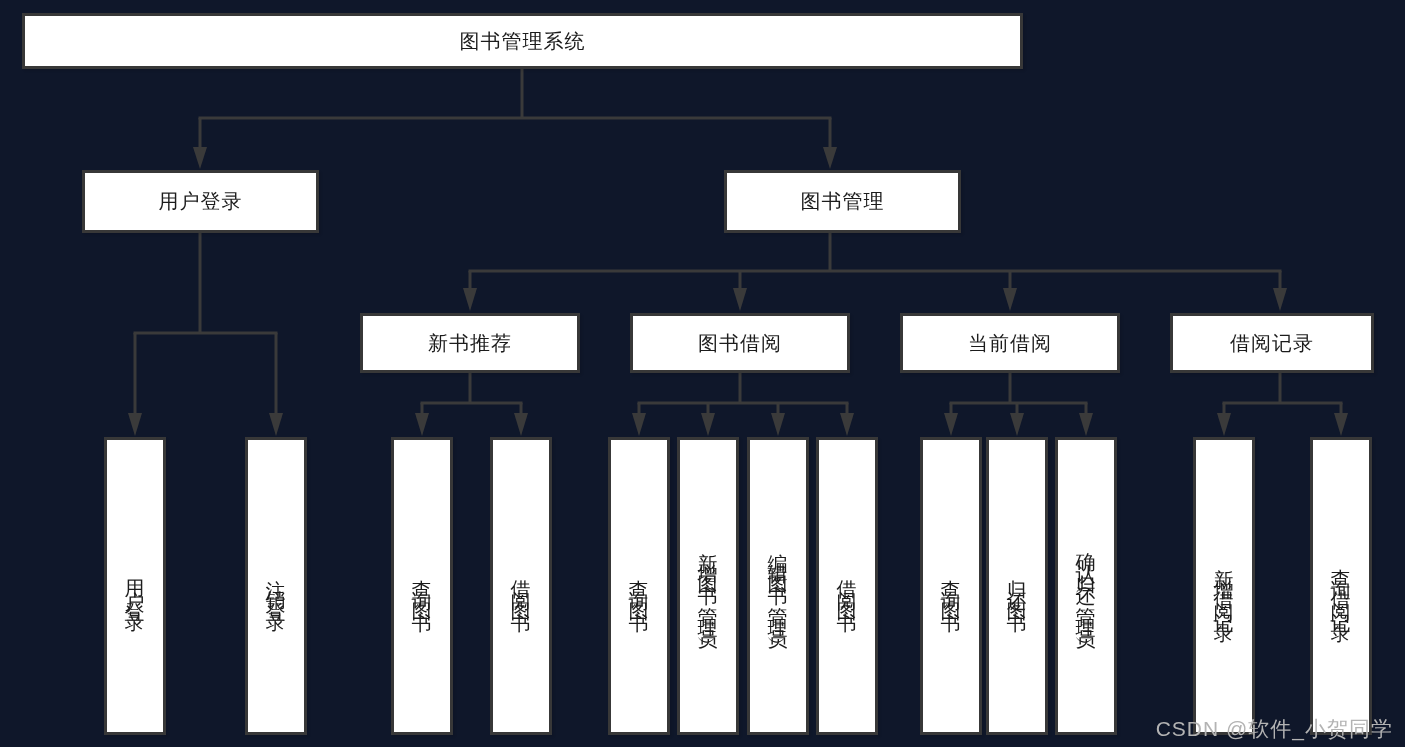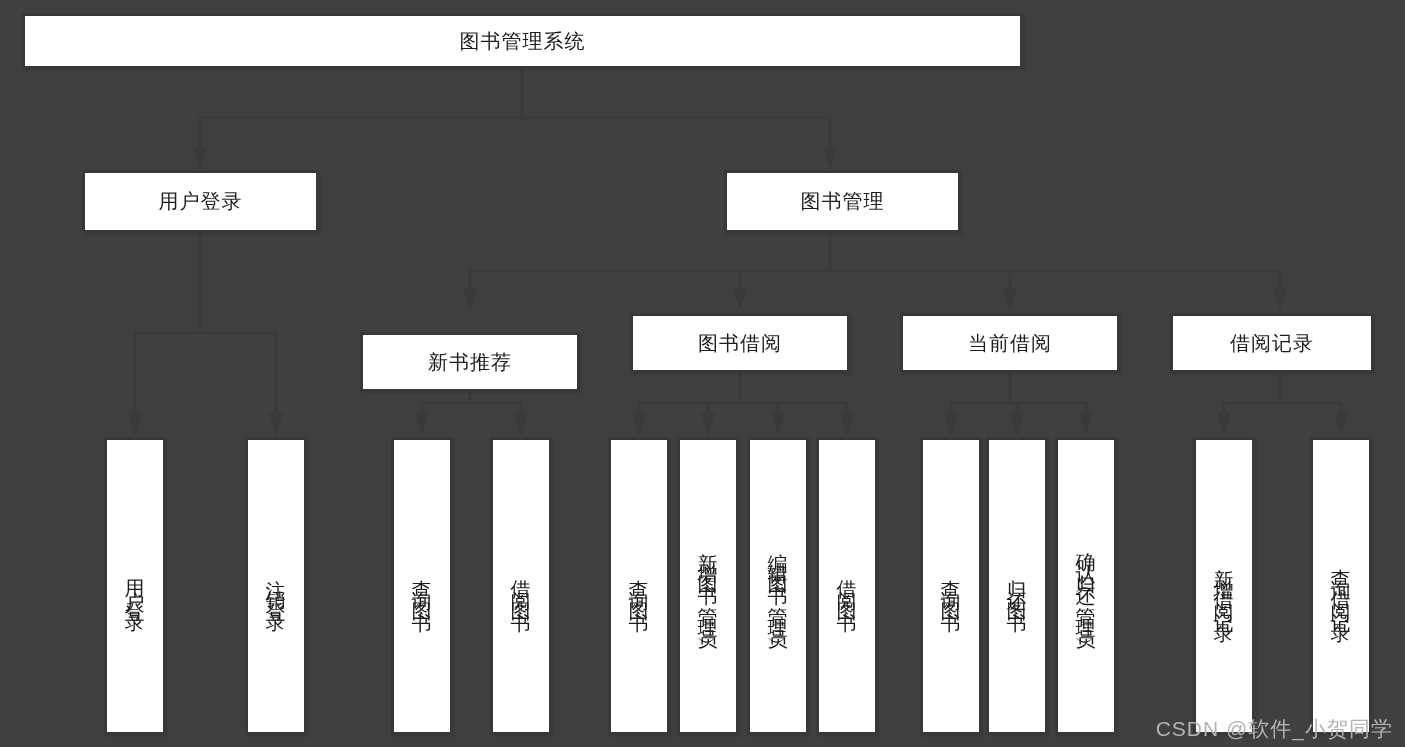--- a/index.html
+++ b/index.html
@@ -1,19 +1,19 @@
 <!DOCTYPE html>
 <html><head>
 <meta charset="utf-8">
 <style>
   html,body{margin:0;padding:0;background:#ffffff;}
   #canvas{
     position:relative;
     width:1405px;height:747px;
-    background:#404040;
+    background:#0f172a;
     font-family:"Liberation Sans","DejaVu Sans",sans-serif;
     overflow:hidden;
   }
   #connectors{position:absolute;left:0;top:0;width:1405px;height:747px;z-index:1;}
   .node{
     position:absolute;
     box-sizing:border-box;
     background:#ffffff;
     border:3px solid #383838;
     display:flex;align-items:center;justify-content:center;
@@ -112,21 +112,21 @@
     <span>图书管理系统</span>
   </div>
 
   <div class="node" style="left:82px;top:170px;width:237px;height:63px;">
     <span>用户登录</span>
   </div>
   <div class="node" style="left:712px;top:170px;width:237px;height:63px;margin-left:12px;">
     <span>图书管理</span>
   </div>
 
-  <div class="node" style="left:360px;top:332px;width:220px;height:60px;">
+  <div class="node" style="left:360px;top:313px;width:220px;height:60px;">
     <span>新书推荐</span>
   </div>
   <div class="node" style="left:900px;top:313px;width:220px;height:60px;">
     <span>当前借阅</span>
   </div>
   <div class="node" style="left:630px;top:313px;width:220px;height:60px;">
     <span>图书借阅</span>
   </div>
   <div class="node" style="left:1170px;top:313px;width:204px;height:60px;">
     <span>借阅记录</span>

